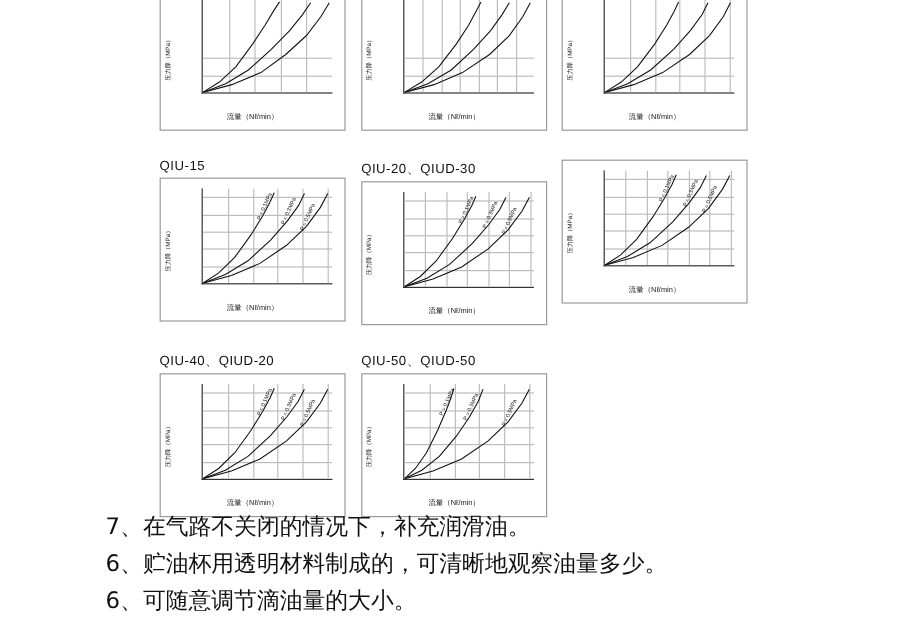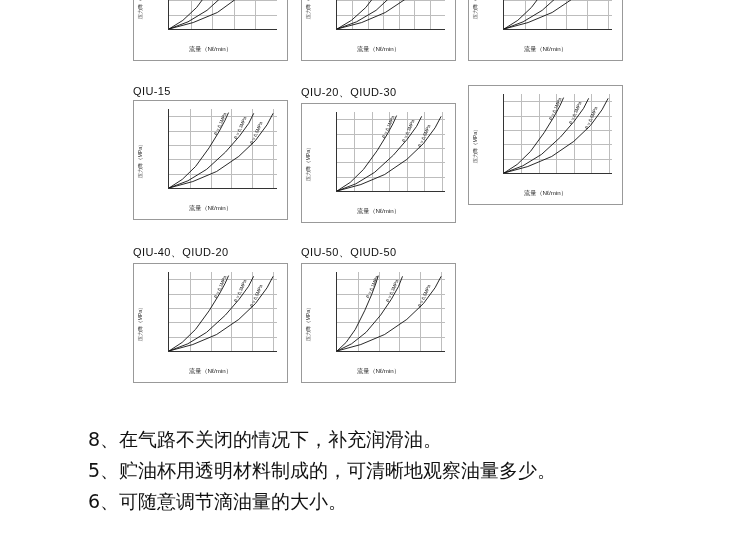--- a/index.html
+++ b/index.html
@@ -7,21 +7,21 @@
     width:750px;height:537px;
     background:#ffffff;
     font-family:"Liberation Sans", sans-serif;
     color:#111;
     position:relative;
     overflow:hidden;
   }
   .sheet{position:relative;width:750px;height:537px;}
 
   
-  .chart-block{position:absolute;}
+  .chart-block{position:absolute;margin-top:48px;}
   .chart-title{
     font-size:11px;
     color:#111;
     margin-bottom:3px;
     letter-spacing:0.4px;
     white-space:nowrap;
   }
   .chart-frame{
     border:1px solid #999;
     background:#fff;
@@ -308,18 +308,18 @@
             <div class="curve-label" style="left: calc(50.2885% + 1px); top: 34.5455%; transform: rotate(-66deg) translate(0px, -50%);">P = 0,3MPa</div>
             <div class="curve-label" style="left: calc(80% + 1px); top: 40%; transform: rotate(-66deg) translate(0px, -50%);">P = 0,5MPa</div>
           </div>
         </div>
         <div class="ylabel">压力降（MPa）</div>
         <div class="xlabel">流量（Nℓ/min）</div>
       </div>
   </div>
 
   <div class="notes">
-    <div class="note-line">8、在气路不关闭的情况下，补充润滑油。</div>
-    <div class="note-line">5、贮油杯用透明材料制成的，可清晰地观察油量多少。</div>
+    <div class="note-line">7、在气路不关闭的情况下，补充润滑油。</div>
+    <div class="note-line">6、贮油杯用透明材料制成的，可清晰地观察油量多少。</div>
     <div class="note-line">6、可随意调节滴油量的大小。</div>
   </div>
 
 </div>
 
 </body></html>

